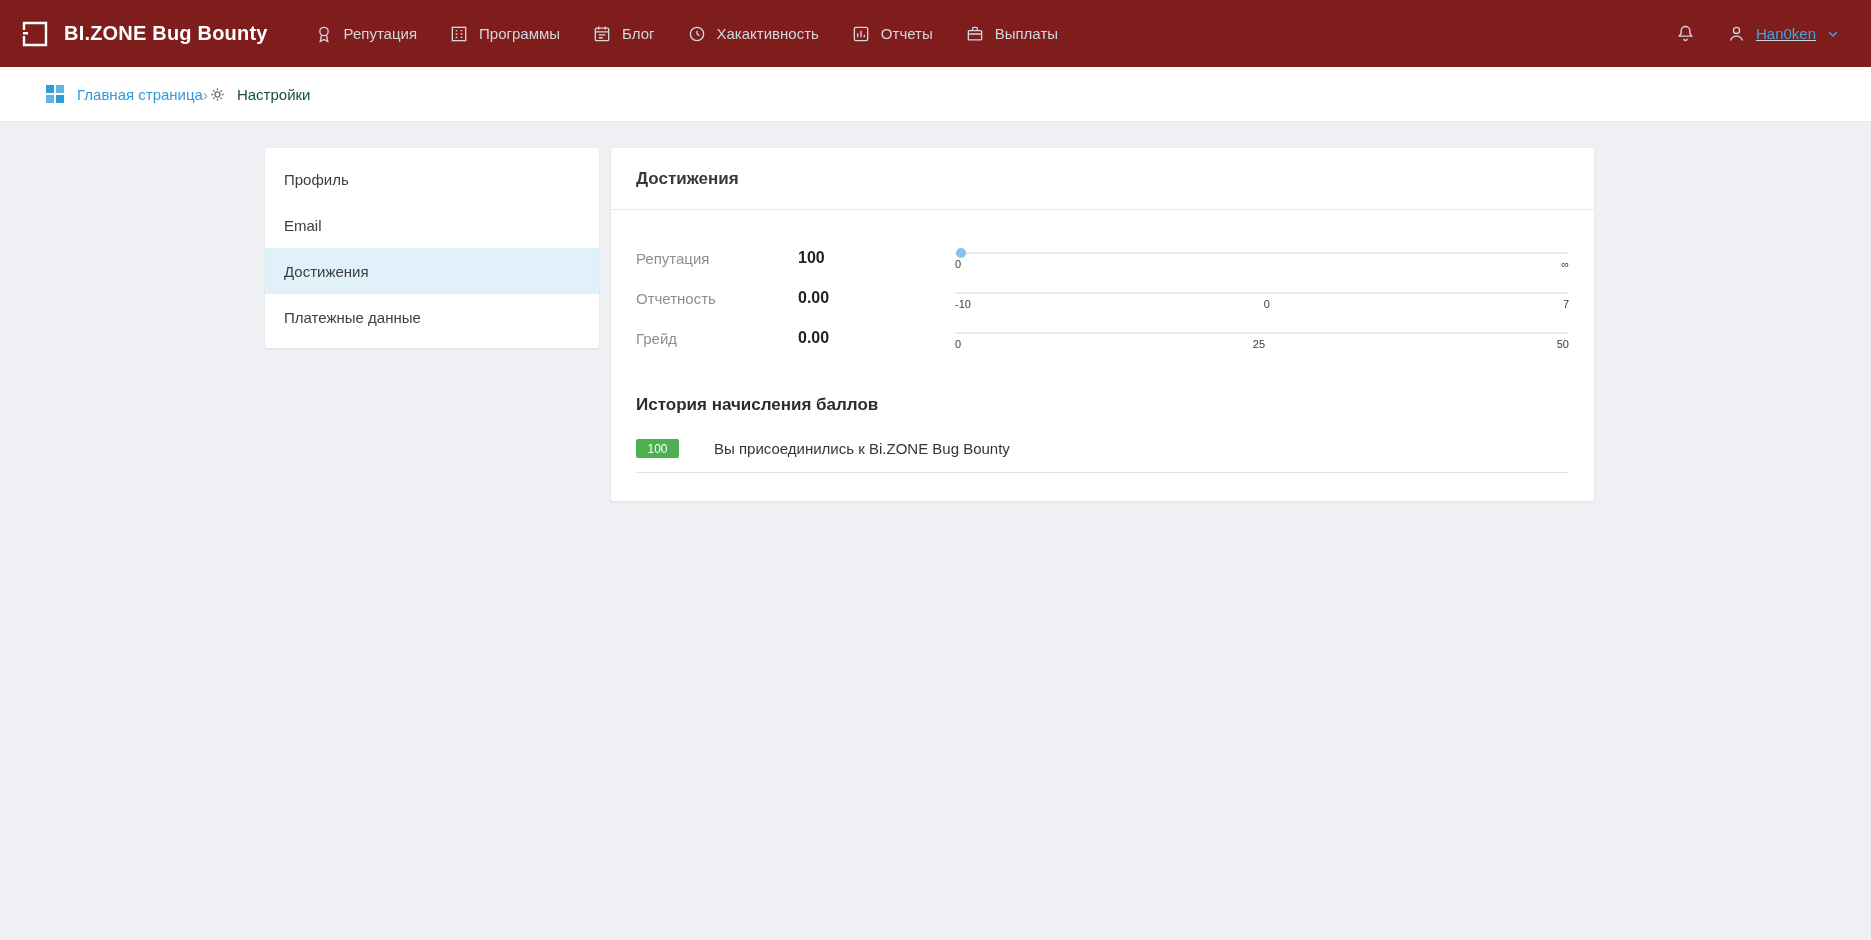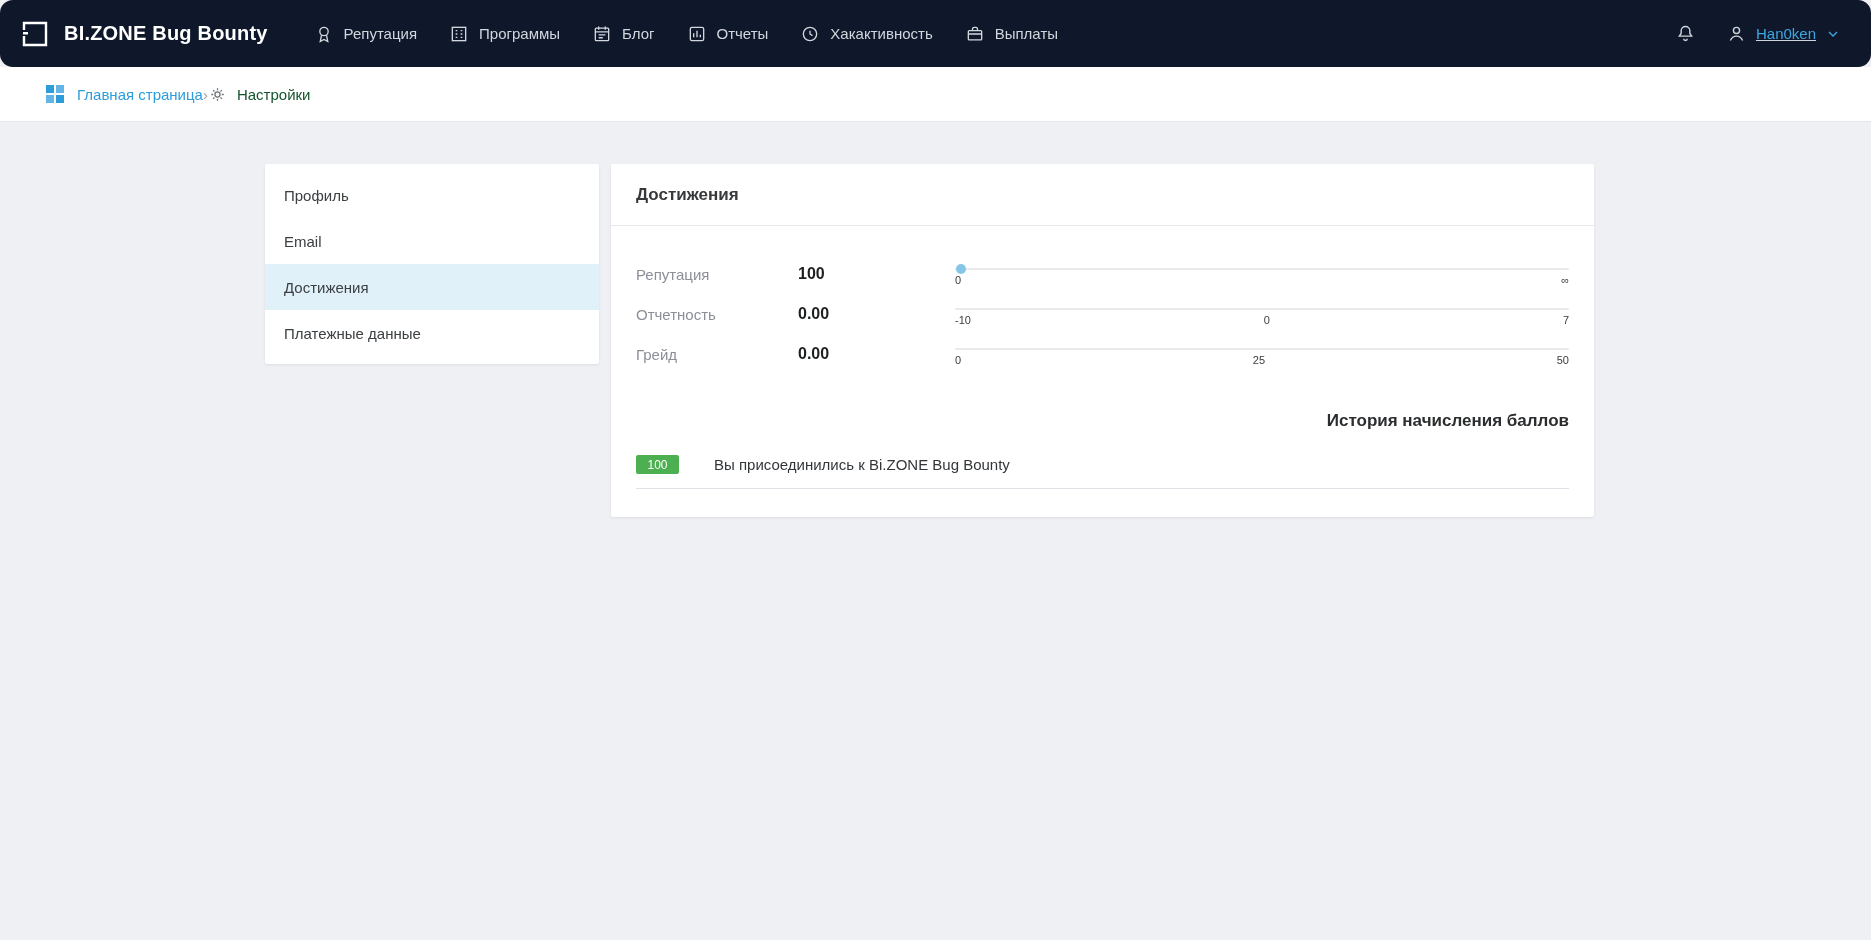--- a/index.html
+++ b/index.html
@@ -7,26 +7,25 @@
   body {
     font-family:"Liberation Sans","DejaVu Sans",sans-serif;
     background:#eef0f3;
     overflow:hidden;
     color:#3c4043;
   }
 
   
   .navbar {
     height:67px;
-    background:#0f172a;
+    background:#7f1d1d;
     display:flex;
     align-items:center;
     padding:0 30px 0 20px;
     color:#cfd4db;
-    border-radius:13px;
   }
   .brand {
     display:flex; align-items:center; gap:14px;
     color:#ffffff; font-weight:bold; font-size:20px; letter-spacing:.2px;
     cursor:pointer; white-space:nowrap;
   }
   .nav-menu { display:flex; align-items:center; margin-left:30px; height:100%; }
   .nav-item {
     display:flex; align-items:center; gap:10px;
     padding:0 16px; height:100%;
@@ -55,21 +54,20 @@
     color:#14532d; font-size:15px;
   }
   .crumb-current svg { color:#6b7077; }
 
   
   .main { position:relative; height:818px; }
 
   .card {
     position:absolute; background:#ffffff; border-radius:2px;
     box-shadow:0 1px 3px rgba(0,0,0,.08);
-    margin-top:16px;
   }
 
   
   .settings-card { left:265px; top:26px; width:334px; padding:8px 0; }
   .menu-item {
     height:46px; display:flex; align-items:center;
     padding:0 19px; font-size:15px; color:#3c4043; cursor:pointer;
   }
   .menu-item.active { background:#e1f1fa; }
 
@@ -88,21 +86,21 @@
   .slider-track { position:relative; height:2px; background:#e9eaec; border-radius:1px; }
   .slider-thumb {
     position:absolute; left:1px; top:-4px;
     width:10px; height:10px; border-radius:50%; background:#85c6e8;
   }
   .slider-labels {
     display:flex; justify-content:space-between;
     margin-top:4px; font-size:11px; color:#3c3c3c;
   }
 
-  .history { padding:0 25px;text-align:right; }
+  .history { padding:0 25px; }
   .history-title { margin-top:30px; font-size:17px; font-weight:bold; color:#2b2d2f; }
   .history-row {
     margin-top:24px; display:flex; align-items:center;
     padding-bottom:14px; border-bottom:1px solid #dfe2e6;
   }
   .points-badge {
     min-width:43px; height:19px; background:#4caf50; border-radius:2px;
     color:#ffffff; font-size:12px; display:flex; align-items:center; justify-content:center;
     padding:0 6px;
   }
@@ -146,34 +144,34 @@
         <svg width="20" height="20" viewBox="0 0 24 24" fill="none" stroke="currentColor" stroke-width="1.6">
           <rect x="4" y="5" width="16" height="15" rx="1"></rect>
           <path d="M4 9.5h16M8 3v4M16 3v4M8 13h8M8 16.5h5"></path>
         </svg>
       </span>
       <span>Блог</span>
     </div>
     <div class="nav-item">
       <span style="display:flex;">
         <svg width="20" height="20" viewBox="0 0 24 24" fill="none" stroke="currentColor" stroke-width="1.6">
+          <circle cx="12" cy="12" r="8"></circle>
+            <path d="M12 8v4l3 2"></path>
+        </svg>
+      </span>
+      <span>Хакактивность</span>
+    </div>
+    <div class="nav-item">
+      <span style="display:flex;">
+        <svg width="20" height="20" viewBox="0 0 24 24" fill="none" stroke="currentColor" stroke-width="1.6">
           <rect x="4" y="4" width="16" height="16" rx="2"></rect>
           <path d="M8 16v-5M12 16V8M16 16v-3"></path>
         </svg>
       </span>
       <span>Отчеты</span>
-    </div>
-    <div class="nav-item">
-      <span style="display:flex;">
-        <svg width="20" height="20" viewBox="0 0 24 24" fill="none" stroke="currentColor" stroke-width="1.6">
-          <circle cx="12" cy="12" r="8"></circle>
-            <path d="M12 8v4l3 2"></path>
-        </svg>
-      </span>
-      <span>Хакактивность</span>
     </div>
     <div class="nav-item">
       <span style="display:flex;">
         <svg width="20" height="20" viewBox="0 0 24 24" fill="none" stroke="currentColor" stroke-width="1.6">
           <rect x="4" y="8" width="16" height="11" rx="1"></rect>
           <path d="M9 8V6a2 2 0 0 1 2-2h2a2 2 0 0 1 2 2v2M4 12h16"></path>
         </svg>
       </span>
       <span>Выплаты</span>
     </div>

